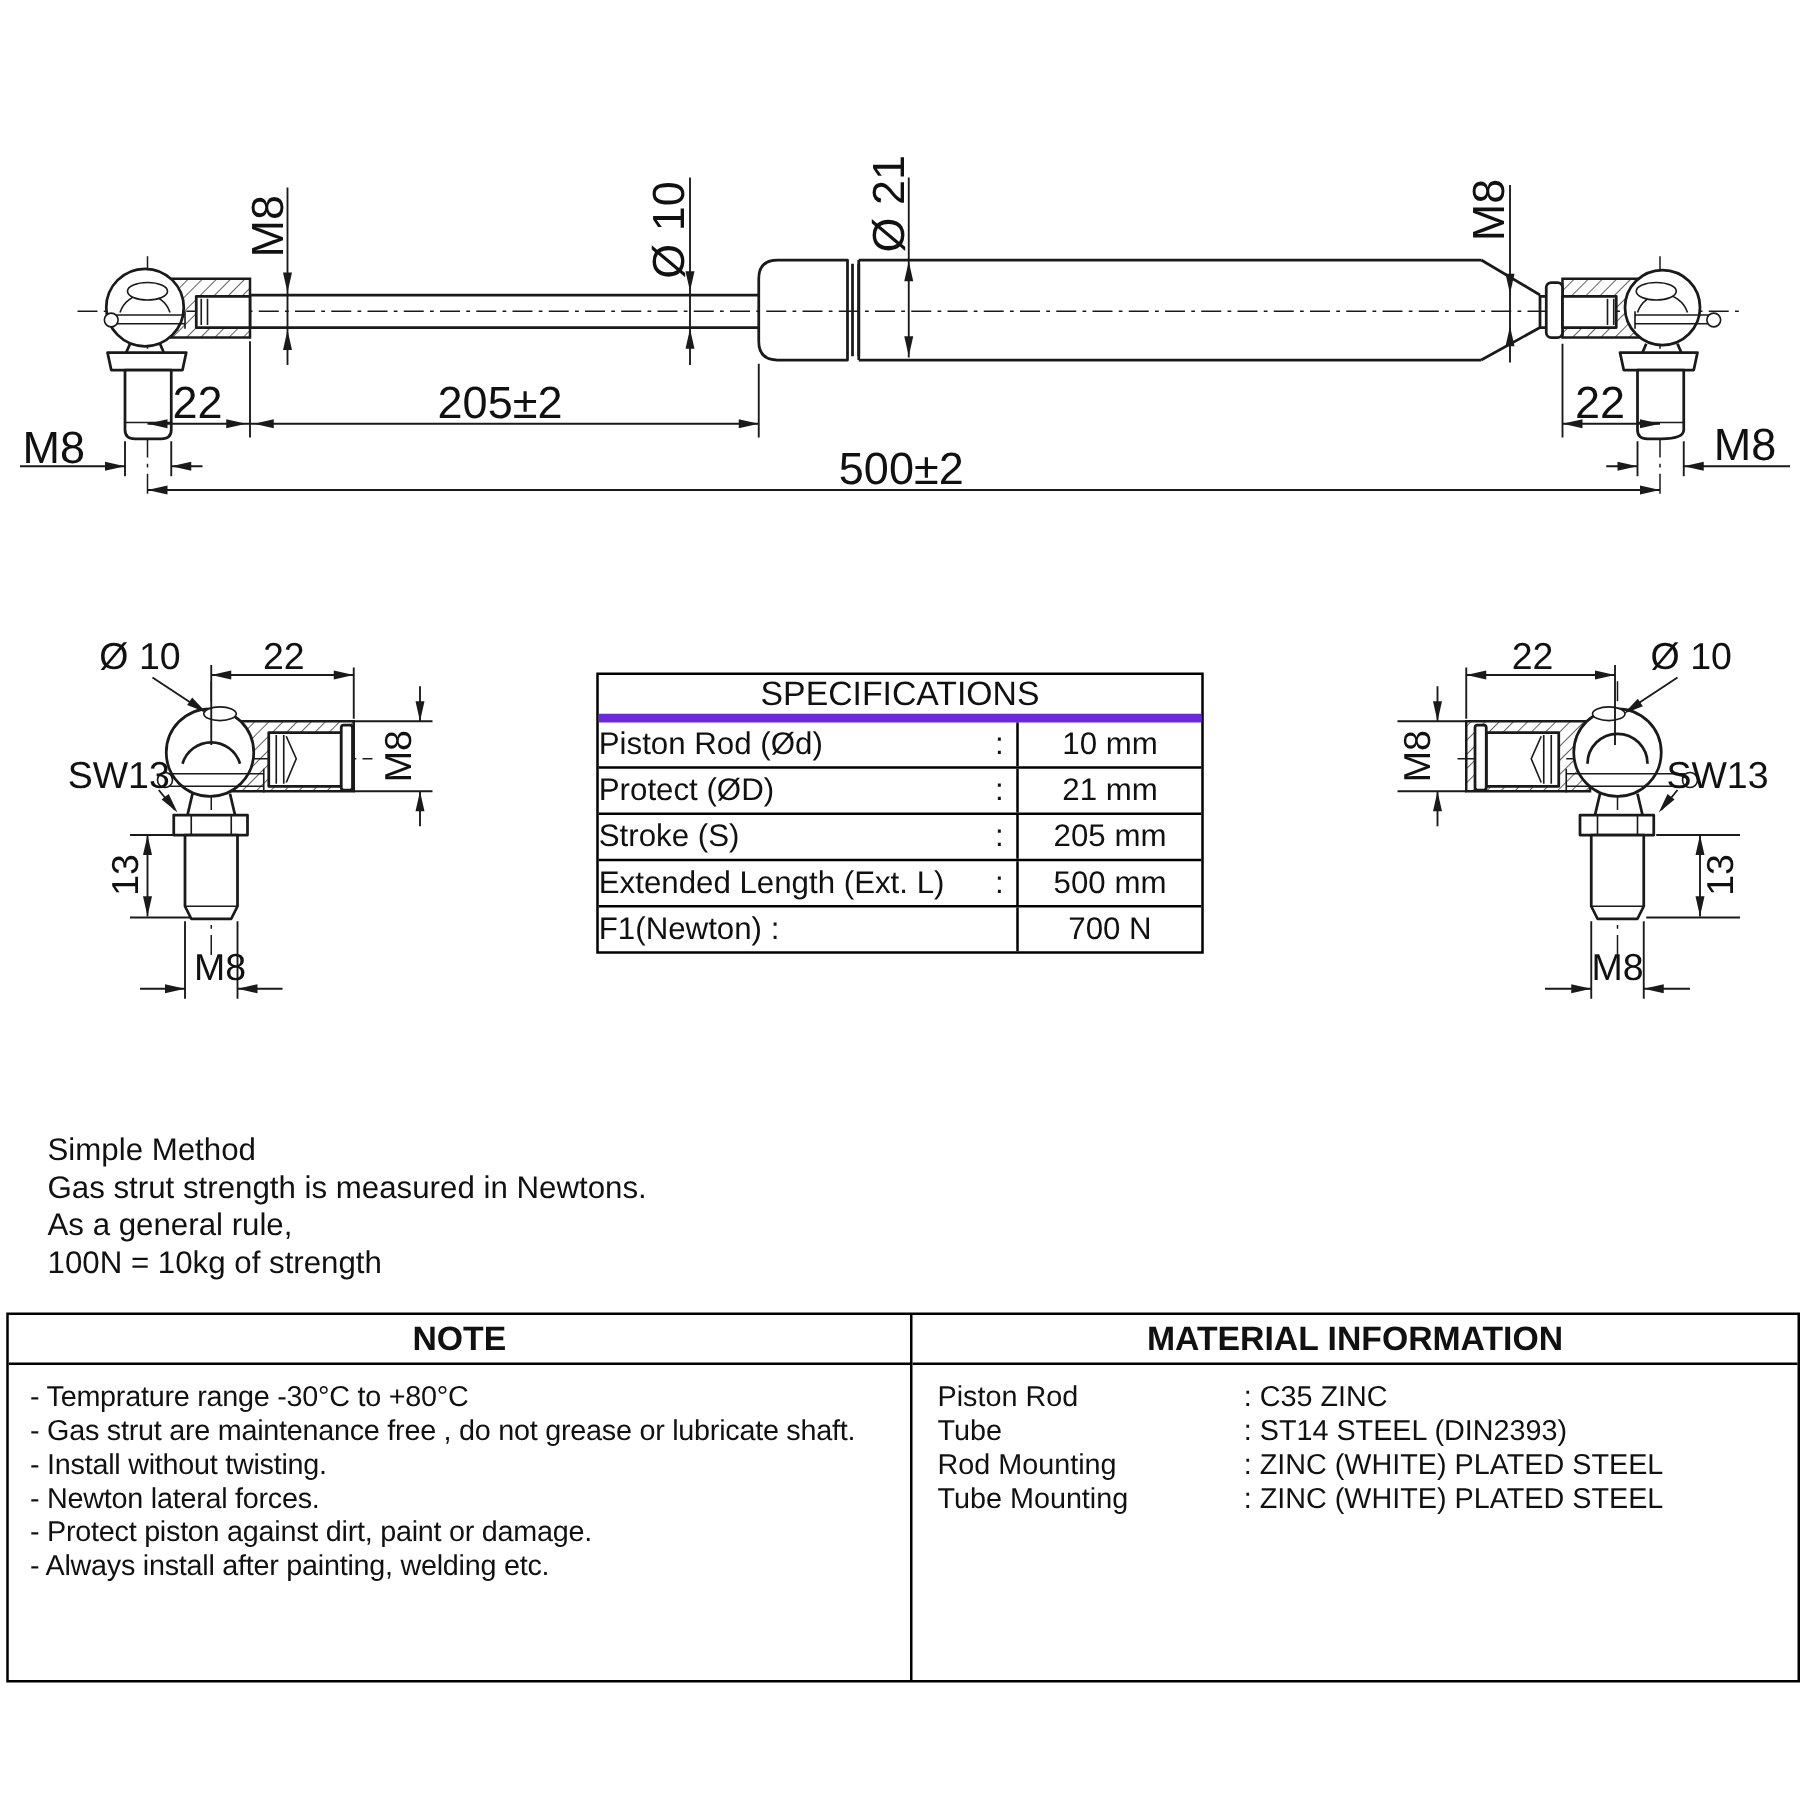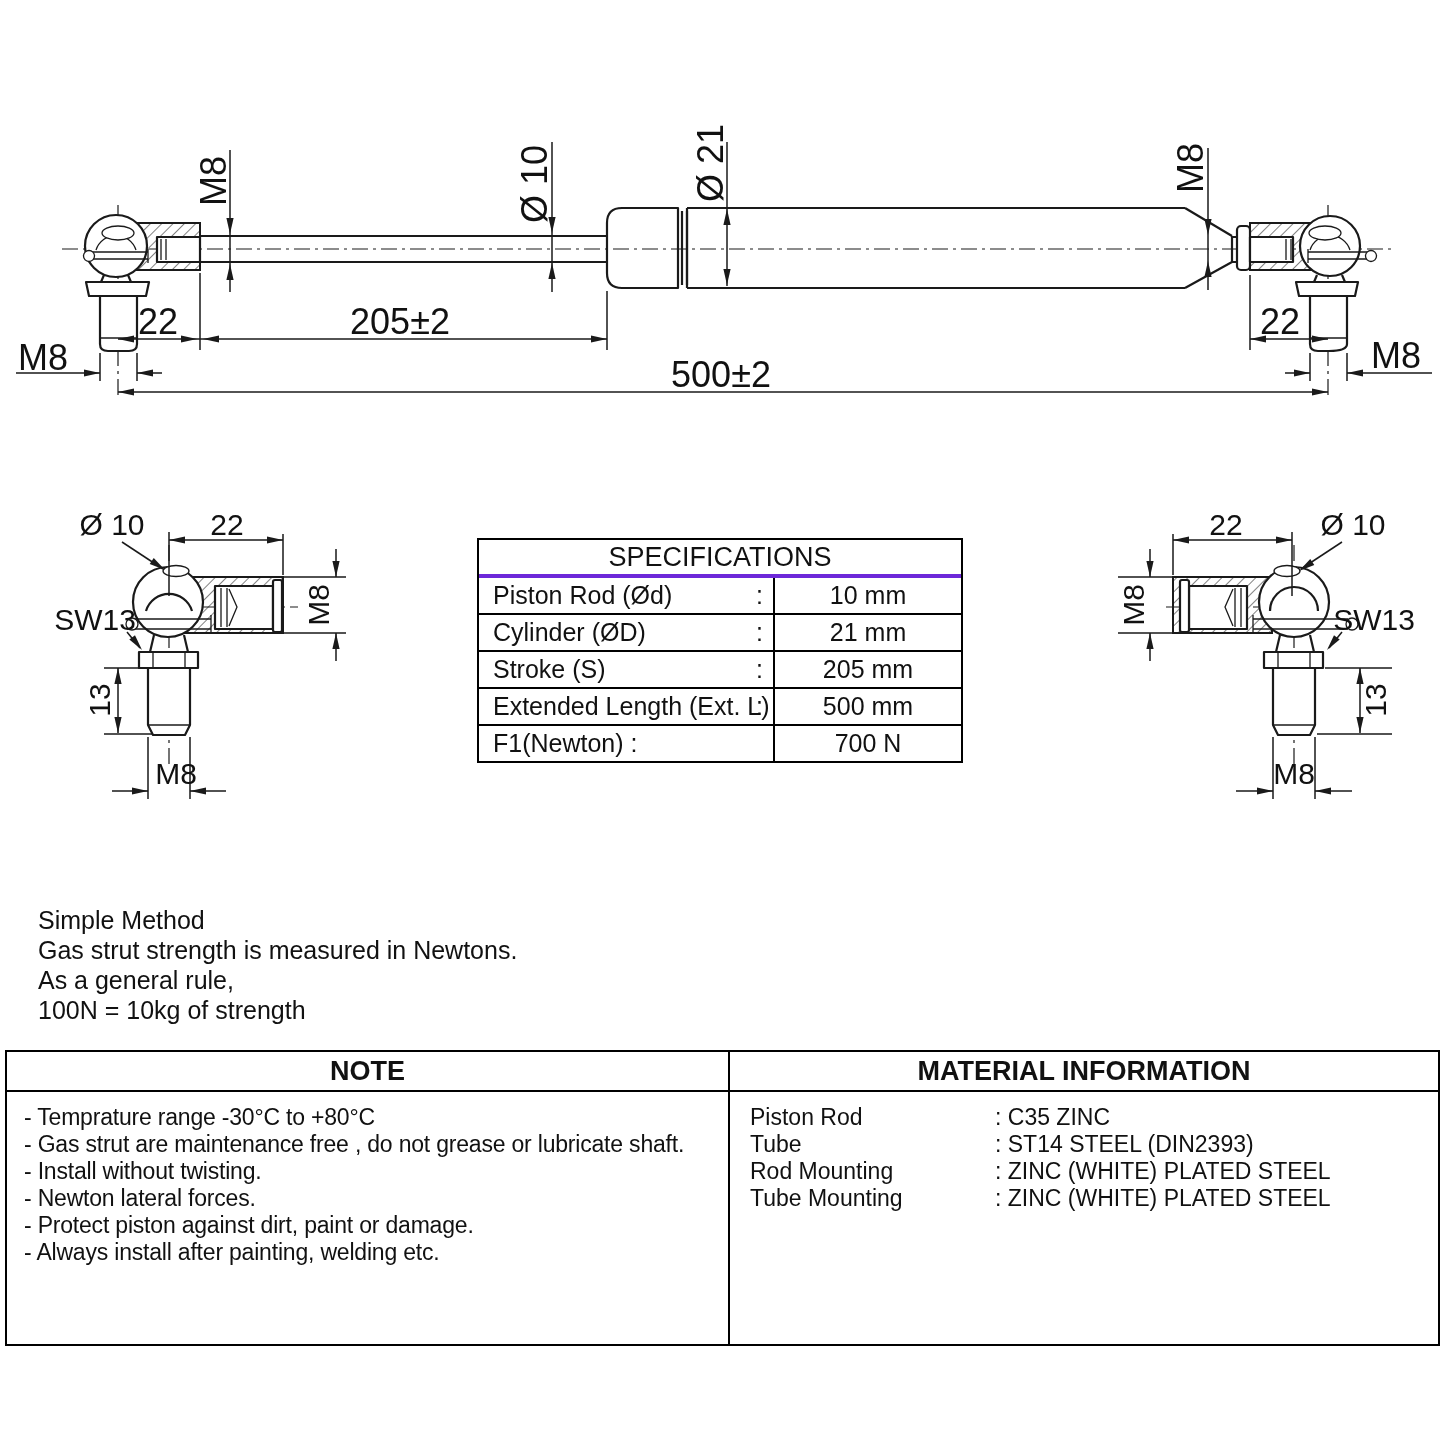--- a/index.html
+++ b/index.html
@@ -14,26 +14,26 @@
   svg .cl{fill:none;stroke:#1a1a1a;stroke-width:1.2;stroke-dasharray:16 5 3 5;}
   svg .hatch{stroke:#1a1a1a;stroke-width:2;}
   svg text{fill:#111;}
   svg .dim{font-size:36px;}
   svg .dimd{font-size:30px;}
   .ah{fill:#1a1a1a;}
 
   
   .spec-table{position:absolute;left:477px;top:538px;width:486px;height:225px;
               border:2px solid #000;display:flex;flex-direction:column;box-sizing:border-box;background:#fff;}
-  .spec-title{height:38px;border-bottom:4px solid #6d28d9;display:flex;align-items:center;
+  .spec-title{height:38px;border-bottom:7px solid #6d28d9;display:flex;align-items:center;
               justify-content:center;font-size:27px;box-sizing:border-box;}
   .spec-row{flex:1;border-bottom:2px solid #000;display:flex;box-sizing:border-box;}
   .spec-row:last-child{border-bottom:none;}
-  .spec-label{width:296px;border-right:2px solid #000;display:flex;align-items:center;
-              padding-left:14px;font-size:25px;position:relative;box-sizing:border-box;}
+  .spec-label{width:336px;border-right:2px solid #000;display:flex;align-items:center;
+              font-size:25px;position:relative;box-sizing:border-box;}
   .spec-colon{position:absolute;right:10px;}
   .spec-value{flex:1;display:flex;align-items:center;justify-content:center;font-size:25px;}
 
   
   .method{position:absolute;left:38px;top:905px;font-size:25px;line-height:30px;}
   .method .b{font-weight:normal;}
 
   
   .bottom-table{position:absolute;left:5px;top:1050px;width:1435px;height:296px;
                 border:2px solid #000;display:flex;box-sizing:border-box;background:#fff;}
@@ -255,21 +255,21 @@
     <div class="spec-title">SPECIFICATIONS</div>
     <div class="spec-row">
       <div class="spec-label">
           <span>Piston Rod (Ød)</span>
           <span class="spec-colon">:</span>
         </div>
       <div class="spec-value">10 mm</div>
     </div>
     <div class="spec-row">
       <div class="spec-label">
-          <span>Cylinder (ØD)</span>
+          <span>Protect (ØD)</span>
           <span class="spec-colon">:</span>
         </div>
       <div class="spec-value">21 mm</div>
     </div>
     <div class="spec-row">
       <div class="spec-label">
           <span>Stroke (S)</span>
           <span class="spec-colon">:</span>
         </div>
       <div class="spec-value">205 mm</div>

